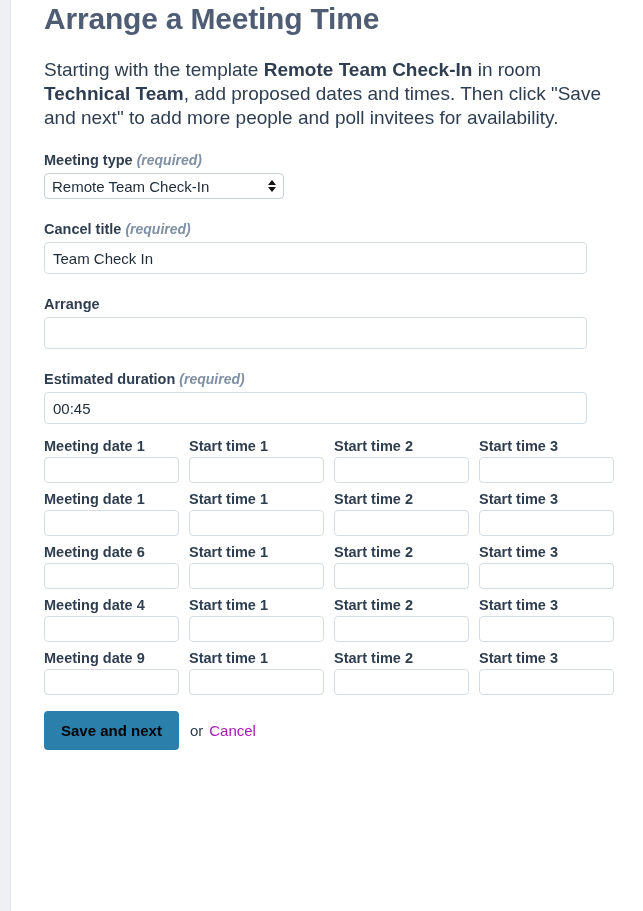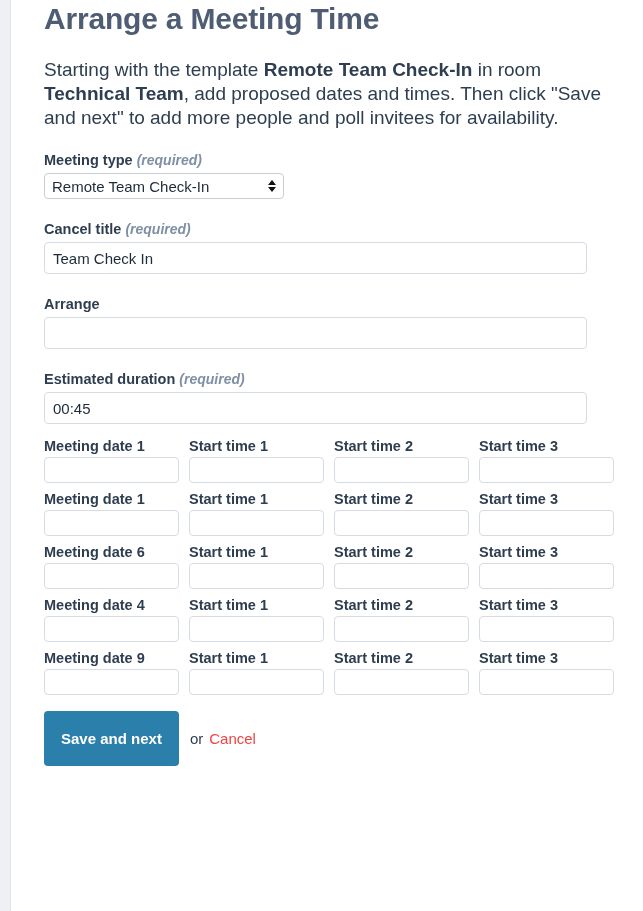--- a/index.html
+++ b/index.html
@@ -175,35 +175,35 @@
 
   .actions {
     margin-top: 16px;
     display: flex;
     align-items: center;
   }
   button.primary-btn {
     font-family: "Liberation Sans", sans-serif;
     font-size: 15px;
     font-weight: bold;
-    color: #ffffff;
+    color: #000000;
     background: #2b7fab;
     border: none;
     border-radius: 4px;
-    padding: 19px 17px;
+    padding: 11px 17px;
     cursor: pointer;
   }
   .or-text {
     font-size: 15px;
     color: #2e3e50;
     margin-left: 11px;
   }
   a.cancel-link {
     font-size: 15px;
-    color: #ef4444;
+    color: #a21caf;
     text-decoration: none;
     margin-left: 6px;
     cursor: pointer;
   }
 </style>
 </head>
 <body>
 
 <div class="page">
 

